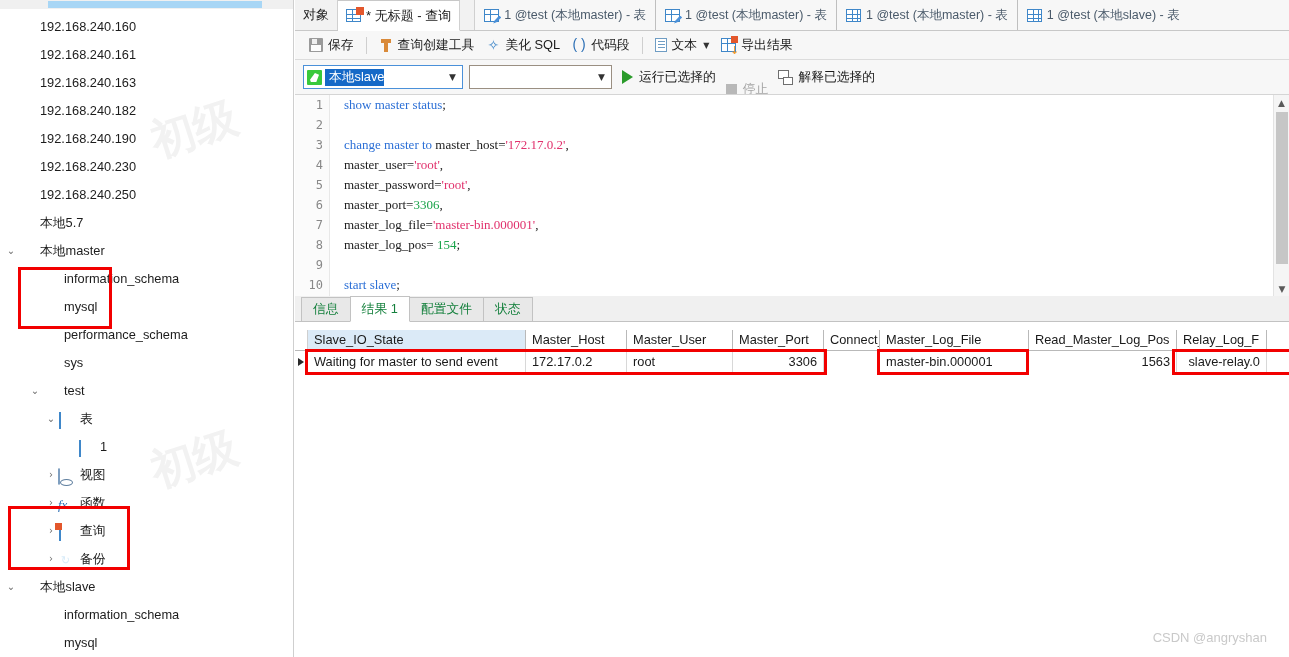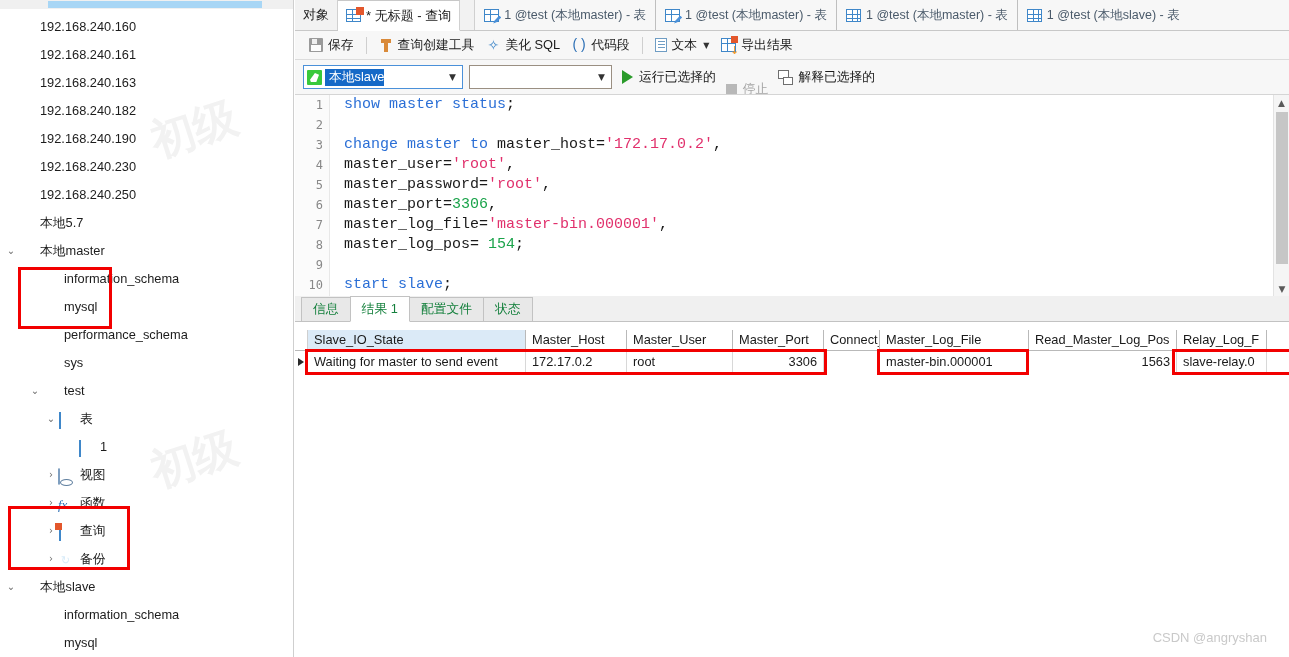--- a/index.html
+++ b/index.html
@@ -458,22 +458,22 @@
     font-family: "DejaVu Sans Mono", monospace;
     font-size: 12px;
     color: #888888;
   }
   #code {
     position: absolute; left: 49px; top: 0;
     width: 880px;
   }
   .cline {
     height: 20px; line-height: 20px;
-    font-family: Liberation Mono, monospace;
-    font-size: 15px;
+    font-family: Liberation Serif, serif;
+    font-size: 13px;
     white-space: pre;
     color: #1a1a1a;
   }
   .kw { color: #2b6fd6; }
   .str { color: #e1306c; }
   .num { color: #1aa34a; }
   #vscroll {
     position: absolute; right: 0; top: 0;
     width: 16px; height: 202px;
     background: #f5f5f5;
@@ -938,21 +938,21 @@
         <div class="rowmark">
             <span class="tri"></span>
           </div>
       <div class="gc" style="width: 218px; flex: 0 0 218px; text-align: left;">Waiting for master to send event</div>
           <div class="gc" style="width: 101px; flex: 0 0 101px; text-align: left;">172.17.0.2</div>
           <div class="gc" style="width: 106px; flex: 0 0 106px; text-align: left;">root</div>
           <div class="gc" style="width: 91px; flex: 0 0 91px; text-align: right;">3306</div>
           <div class="gc" style="width: 56px; flex: 0 0 56px; text-align: center; margin-top: 44px;">60</div>
           <div class="gc" style="width: 149px; flex: 0 0 149px; text-align: left;">master-bin.000001</div>
           <div class="gc" style="width: 148px; flex: 0 0 148px; text-align: right;">1563</div>
-          <div class="gc" style="width: 90px; flex: 0 0 90px; text-align: left;">slave-relay.0</div>
+          <div class="gc" style="width: 90px; flex: 0 0 90px; text-align: right;">slave-relay.0</div>
         </div>
 
       <div class="gredbox" style="left:10px; top:27px; width:522px; height:26px;"></div>
       <div class="gredbox" style="left:582px; top:27px; width:152px; height:26px;"></div>
       <div class="gredbox" style="left:877px; top:27px; width:291px; height:26px;"></div>
 
       <div id="csdn">CSDN @angryshan</div>
     </div>
 
   </div>

